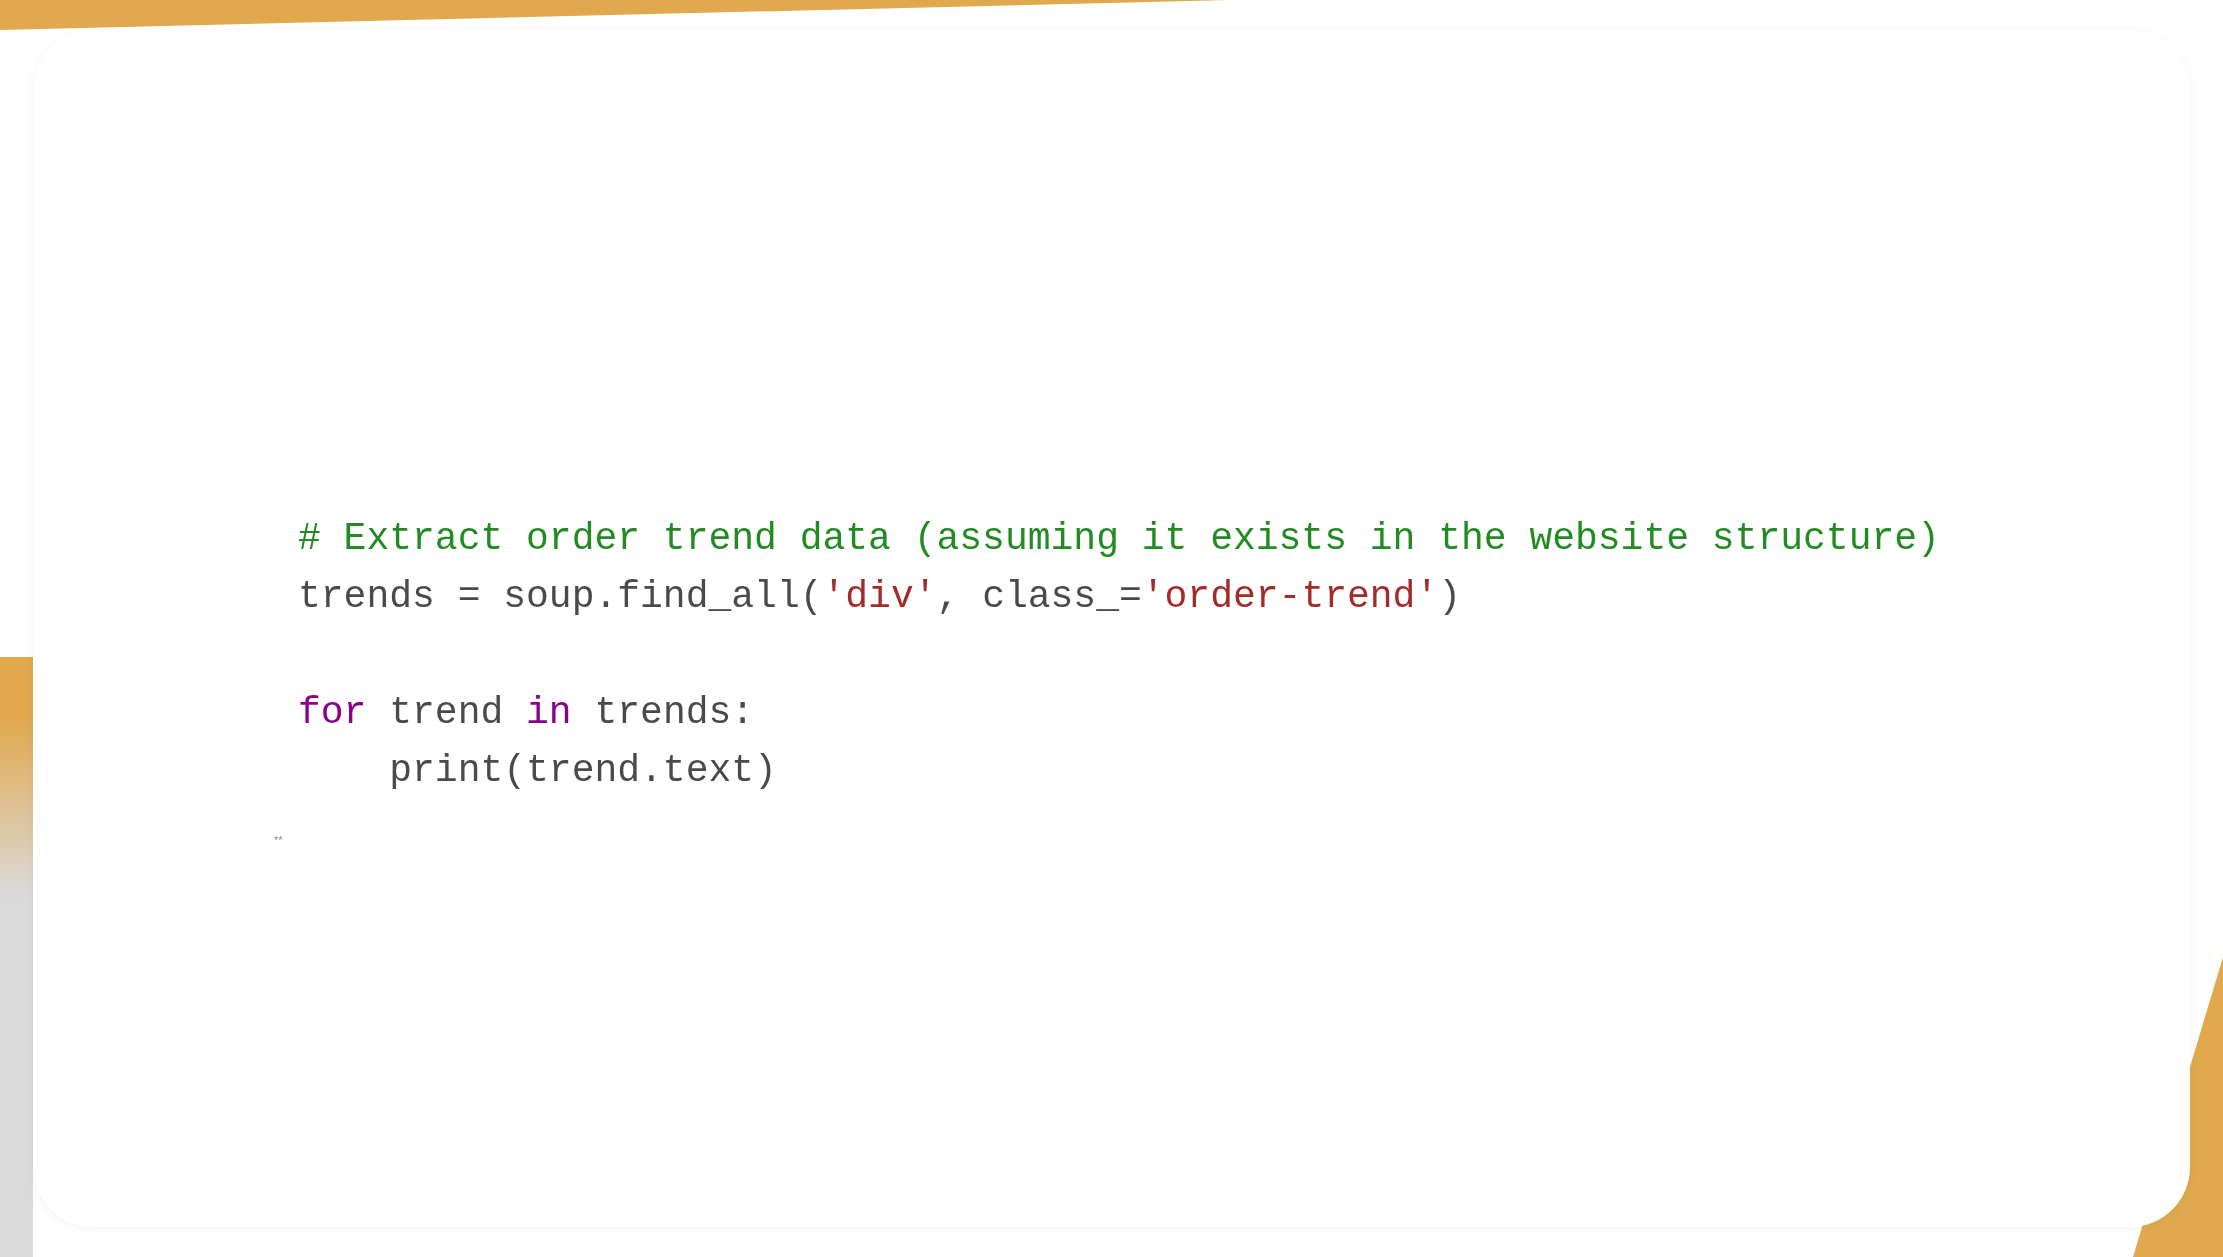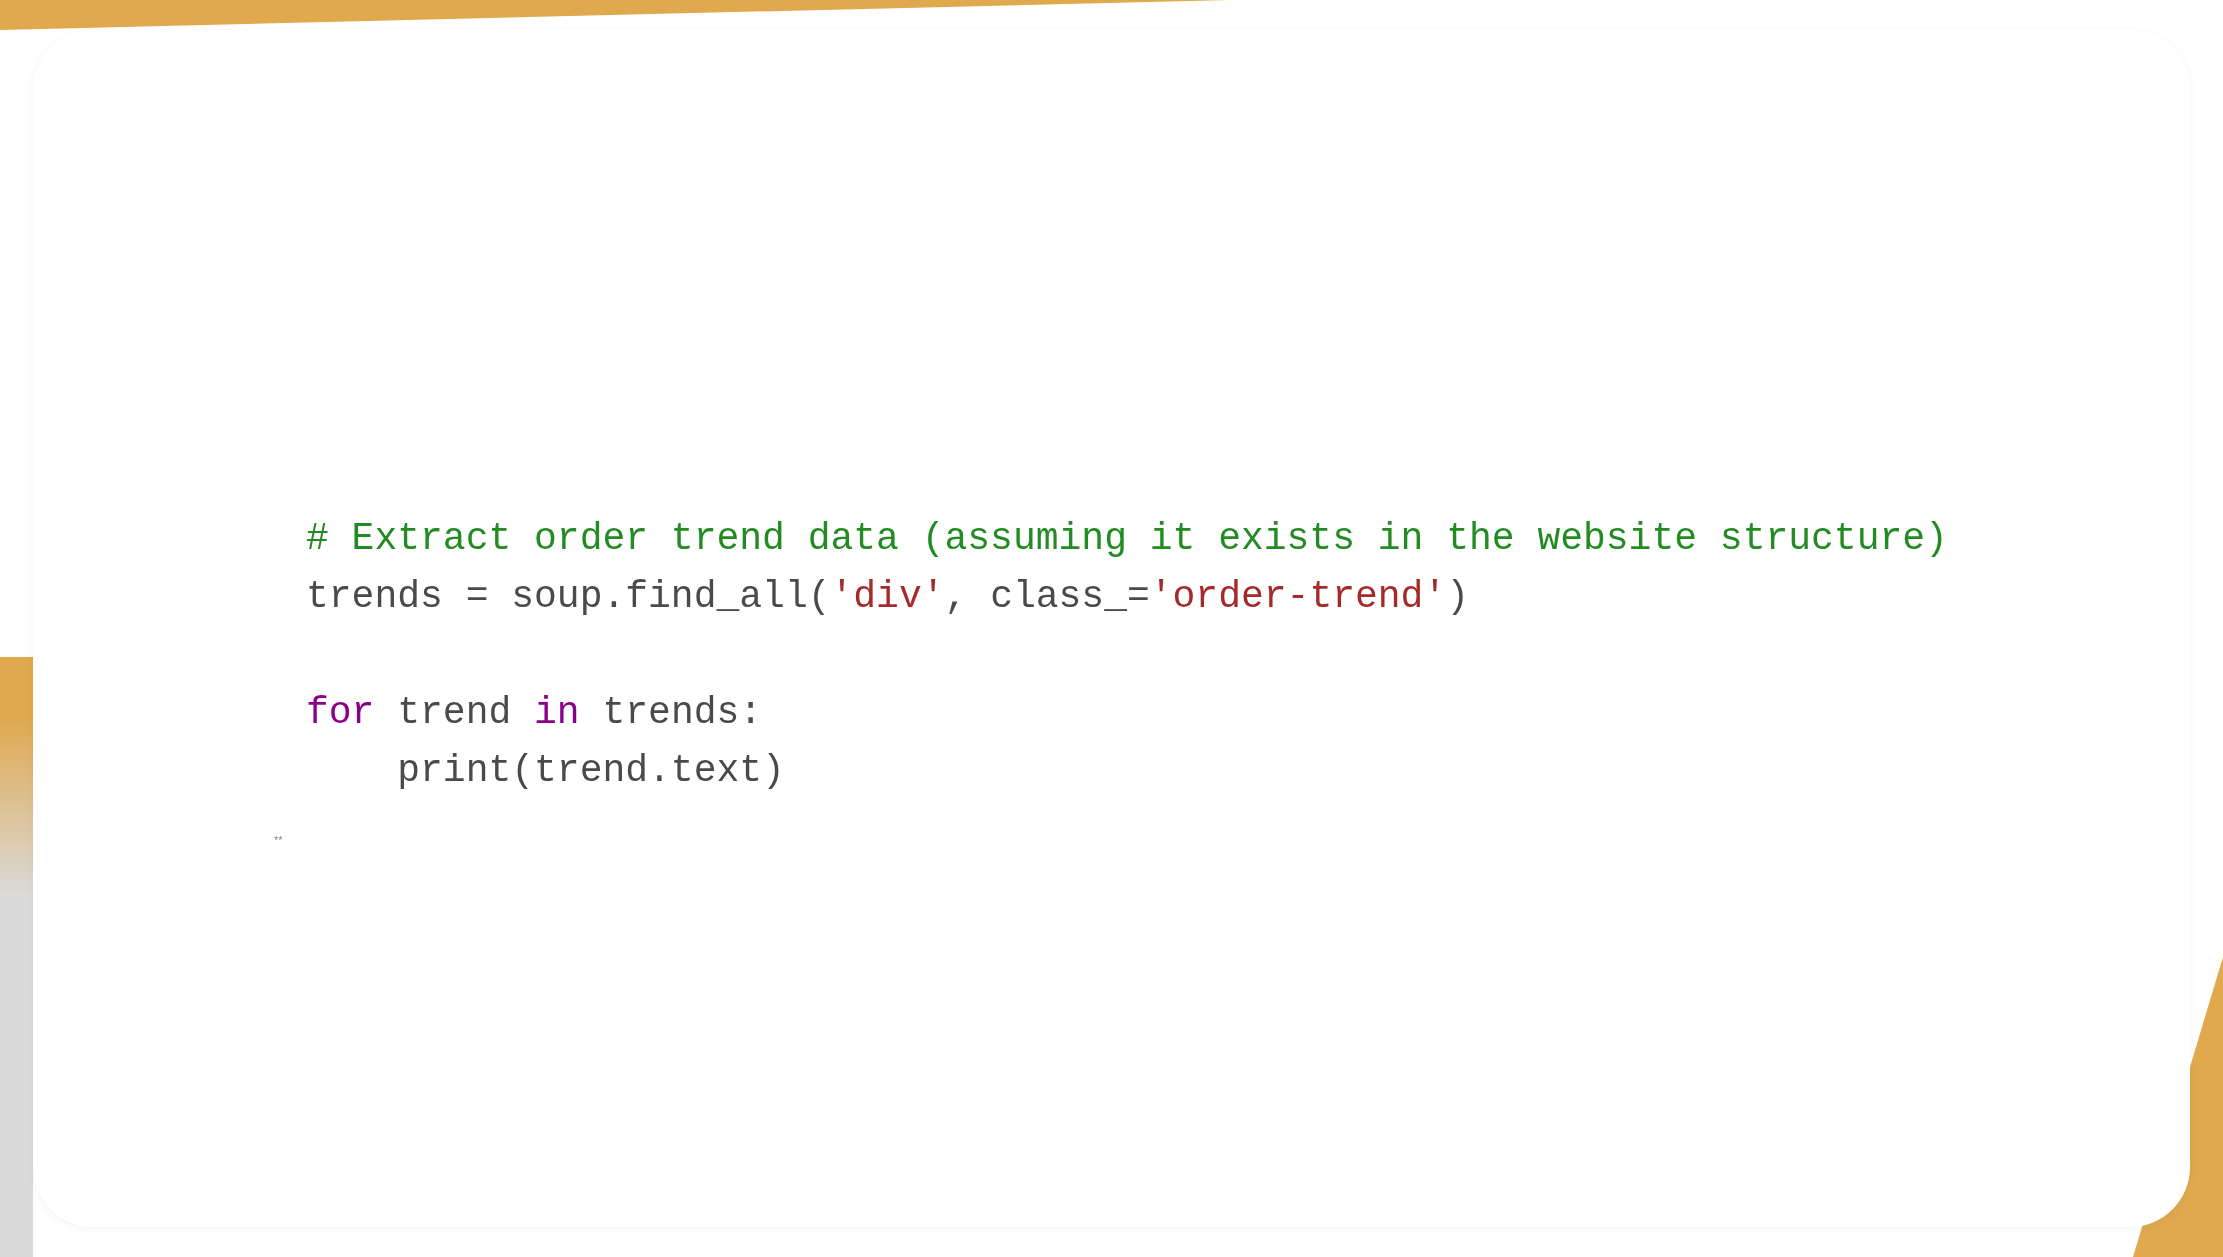--- a/index.html
+++ b/index.html
@@ -57,21 +57,21 @@
       bottom: 30px;
       background: #ffffff;
       border-radius: 60px;
       z-index: 2;
       box-shadow: 0 2px 8px rgba(0,0,0,0.05);
     }
     
     .code-block {
       position: absolute;
       top: 480px;
-      left: 273px;
+      left: 265px;
       font-size: 38px;
       line-height: 58px;
       font-family: 'Consolas', 'Monaco', 'Courier New', monospace;
       white-space: pre;
       color: #4a4a4a;
     }
     
     .token-comment {
       color: #228B22;
     }

